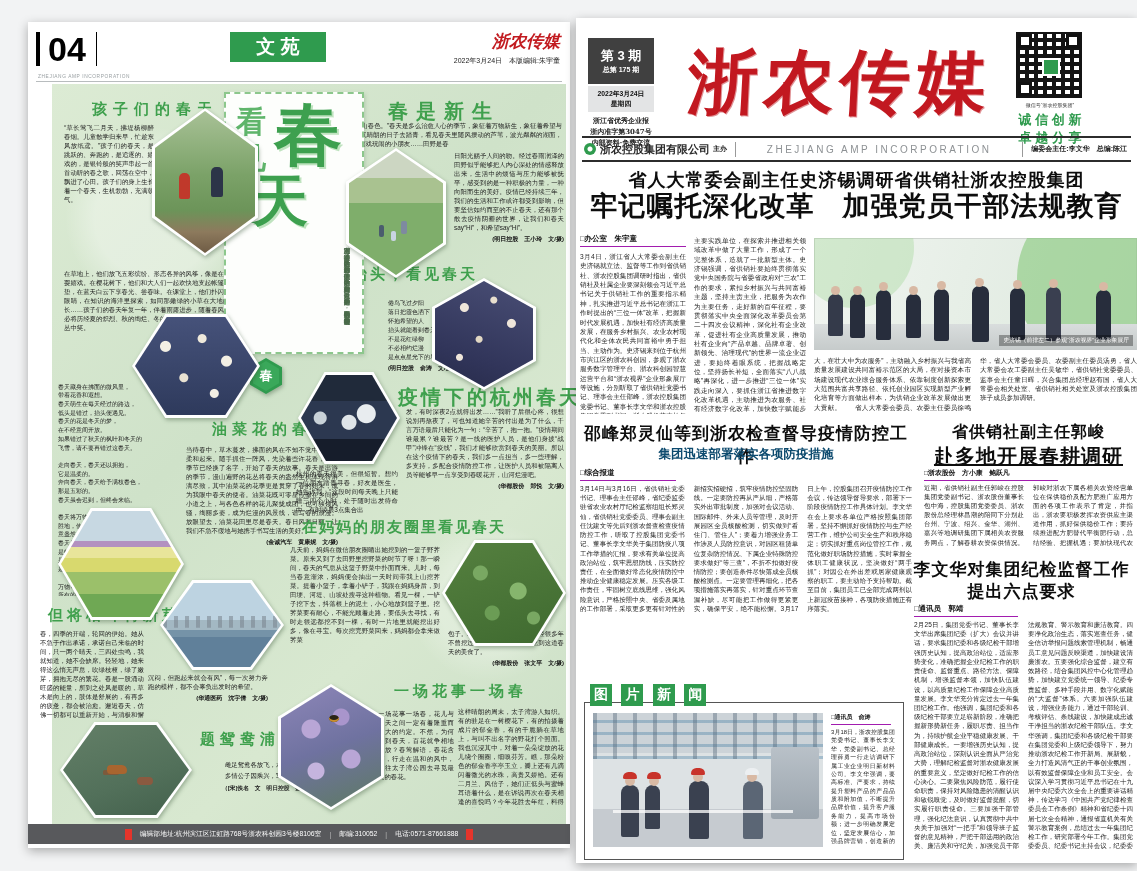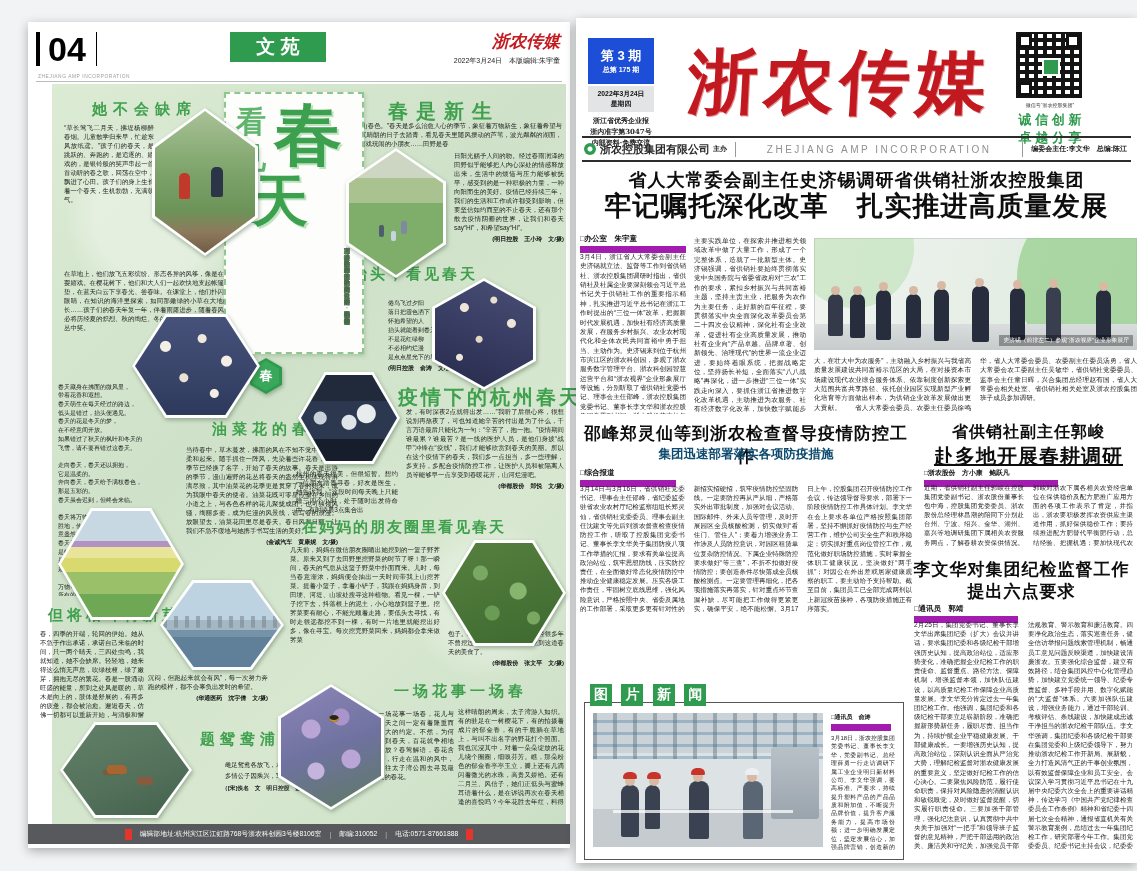--- a/index.html
+++ b/index.html
@@ -6,21 +6,21 @@
   #canvas{position:relative;width:1137px;height:871px;background:#f2f3f4;overflow:hidden;
           font-family:"Liberation Sans",sans-serif;color:#1b1b1b;}
   .page{position:absolute;background:#fff;box-shadow:0 3px 10px rgba(0,0,0,.3);}
   .abs{position:absolute;}
   .serif{font-family:"DejaVu Serif",serif;}
   .jtext{text-align:justify;font-size:7px;line-height:1.42;color:#1c1c1c;overflow:hidden;}
   .jtext-sm{text-align:justify;font-size:6.4px;line-height:1.4;color:#1c1c1c;overflow:hidden;}
   .gtitle{color:#3fa04d;font-weight:bold;font-family:"DejaVu Serif",serif;white-space:nowrap;}
   .credit{display:block;text-align:right;font-weight:bold;font-size:6px;margin-top:2px;color:#111;}
   .pre{white-space:pre-line;}
-  .byline{font-weight:bold;font-size:7.5px;border-bottom:7px solid #a21caf;padding-bottom:2px;color:#111;}
+  .byline{font-weight:bold;font-size:7.5px;border-bottom:1px solid #a21caf;padding-bottom:2px;color:#111;}
   .colbody{column-gap:9px;}
   .headline{font-weight:900;color:#0d0d0d;text-align:center;letter-spacing:1px;}
   
   .hex{position:absolute;filter:drop-shadow(1.5px 2.5px 2px rgba(50,80,50,.4));z-index:3;}
   .hex .rim{position:absolute;inset:0;background:#fff;}
   .hex .ph{position:absolute;inset:3px;overflow:hidden;}
   .hexV .rim,.hexV .ph{clip-path:polygon(50% 0,100% 26%,100% 74%,50% 100%,0 74%,0 26%);}
   .hexH .rim,.hexH .ph{clip-path:polygon(26% 0,74% 0,100% 50%,74% 100%,26% 100%,0 50%);}
   
   .person{position:absolute;width:15px;height:44px;background:#272d3c;border-radius:7px 7px 2px 2px;}
@@ -46,21 +46,21 @@
     <div class="abs" style="left:202px;top:10px;width:96px;height:30px;background:#2f9b4e;color:#fff;font-size:19px;font-weight:bold;display:flex;align-items:center;justify-content:center;">文 苑</div>
     <div class="abs serif" style="right:10px;top:8px;font-size:17px;font-weight:900;font-style:italic;color:#c21b20;">浙农传媒</div>
     <div class="abs" style="right:10px;top:34px;font-size:7px;color:#222;">2022年3月24日　本版编辑:朱宇童</div>
 
     <div class="abs" style="left:24px;top:62px;width:514px;height:740px;
          background:
            radial-gradient(circle at 20% 18%, rgba(255,255,255,.35) 0 60px, transparent 90px),
            radial-gradient(circle at 85% 70%, rgba(255,255,255,.25) 0 50px, transparent 80px),
            linear-gradient(135deg,#dcebd4 0%,#cfe2c9 40%,#d8e8d0 70%,#cbdfc6 100%);"></div>
 
-    <div class="abs gtitle" style="left:64px;top:78px;font-size:15px;letter-spacing:6px;">她不会缺席</div>
+    <div class="abs gtitle" style="left:64px;top:78px;font-size:15px;letter-spacing:6px;">孩子们的春天</div>
     <div class="abs jtext-sm" style="left:36px;top:102px;width:90px;height:150px;">“草长莺飞二月天，拂堤杨柳醉春烟。儿童散学归来早，忙趁东风放纸鸢。”孩子们的春天，是跳跃的、奔跑的，是追逐的、嬉戏的，是银铃般的笑声串起一首首动听的春之歌，回荡在空中，飘进了心田。孩子们的身上生长着一个春天，生机勃勃，充满朝气。</div>
     <div class="hex hexV" style="left:124px;top:86px;width:106px;height:148px;">
       <span class="rim"></span>
       <span class="ph" style="background:linear-gradient(180deg,#a8c196 0%,#7ba268 45%,#6c9459 70%,#8d7a5d 85%,#6f5c45 100%);">
         <span class="abs" style="left:24px;top:62px;width:11px;height:26px;background:#c0392b;border-radius:5px 5px 2px 2px;"></span>
         <span class="abs" style="left:56px;top:56px;width:12px;height:30px;background:#2c3448;border-radius:5px 5px 2px 2px;"></span>
       </span>
     </div>
     <div class="abs jtext-sm" style="left:36px;top:248px;width:192px;height:98px;">
       <span>在草地上，他们放飞五彩缤纷、形态各异的风筝，像是在和鸟儿们玩耍嬉戏。在樱花树下，他们和大人们一起欢快地支起帐篷，铺好野餐垫，在蓝天白云下享春光、尝春味。在课堂上，他们扑闪着乌溜溜的眼睛，在知识的海洋里探索，如同那嫩绿的小草在大地的滋养中成长……孩子们的春天年复一年，伴着雨露进步，随着春风生长，他们必将历经夏的炽烈、秋的绚烂、冬的磨砺，待到又一个春天，他们在丛中笑。</span>
@@ -249,21 +249,21 @@
       <span style="color:#bbb;">|</span>
       <span>邮编:310052</span>
       <span style="color:#bbb;">|</span>
       <span>电话:0571-87661888</span>
       <span style="display:inline-block;width:7px;height:11px;background:#e5342b;"></span>
     </div>
   </div>
 
   <div class="page" style="left:576px;top:18px;width:561px;height:845px;">
 
-    <div class="abs" style="left:12px;top:20px;width:66px;height:46px;background:#1d4ed8;color:#fff;display:flex;flex-direction:column;align-items:center;justify-content:center;">
+    <div class="abs" style="left:12px;top:20px;width:66px;height:46px;background:#404040;color:#fff;display:flex;flex-direction:column;align-items:center;justify-content:center;">
       <div style="font-size:13px;font-weight:bold;">第 3 期</div>
       <div style="font-size:7px;font-weight:bold;">总第 175 期</div>
     </div>
     <div class="abs" style="left:12px;top:68px;width:66px;height:26px;background:#e3e4e5;display:flex;flex-direction:column;align-items:center;justify-content:center;">
       <div style="font-size:6.8px;font-weight:bold;color:#111;">2022年3月24日</div>
       <div style="font-size:6.8px;font-weight:bold;color:#111;">星期四</div>
     </div>
     <div class="abs serif" style="left:2px;top:98px;width:86px;text-align:center;font-size:7px;font-weight:bold;color:#222;line-height:1.55;">
       <div>浙江省优秀企业报</div>
       <div>浙内准字第3047号</div>
@@ -289,21 +289,21 @@
 
     <div class="abs" style="left:6px;top:118px;width:549px;height:22px;border-top:2px solid #2c2c2c;border-bottom:2px solid #2c2c2c;display:flex;align-items:center;">
       <span style="display:inline-block;width:12px;height:12px;border-radius:50%;background:radial-gradient(circle at 50% 50%, #fff 0 2px, #2f9b4e 3px);margin:0 4px 0 2px;"></span>
       <span style="font-size:11px;font-weight:900;color:#2b2b2b;">浙农控股集团有限公司</span>
       <span style="font-size:7px;font-weight:bold;margin-left:3px;">主办</span>
       <span style="flex:1;text-align:center;font-size:10px;color:#8d9194;letter-spacing:2.5px;border-left:1px solid #999;border-right:1px solid #999;margin:0 8px;padding:2px 0;">ZHEJIANG AMP INCORPORATION</span>
       <span style="font-size:7px;font-weight:bold;margin-right:4px;">编委会主任:李文华　总编:陈江</span>
     </div>
 
     <div class="abs headline" style="left:0;top:150px;width:561px;font-size:18px;">省人大常委会副主任史济锡调研省供销社浙农控股集团</div>
-    <div class="abs headline" style="left:0;top:170px;width:561px;font-size:27px;">牢记嘱托深化改革　扎实推进高质量发展</div>
+    <div class="abs headline" style="left:0;top:170px;width:561px;font-size:27px;">牢记嘱托深化改革　加强党员干部法规教育</div>
     <div class="abs byline" style="left:4px;top:216px;width:106px;">□办公室　朱宇童</div>
     <div class="abs jtext" style="left:4px;top:234px;width:106px;height:162px;font-size:6.6px;">3月4日，浙江省人大常委会副主任史济锡就立法、监督等工作到省供销社、浙农控股集团调研时指出，省供销社及社属企业要深刻领会习近平总书记关于供销社工作的重要指示精神，扎实推进习近平总书记在浙江工作时提出的“三位一体”改革，把握新时代发展机遇，加快社有经济高质量发展，在服务乡村振兴、农业农村现代化和全体农民共同富裕中勇于担当、主动作为。史济锡来到位于杭州市滨江区的浙农科创园，参观了浙农服务数字管理平台、浙农科创园智慧运营平台和“浙农视界”企业形象展厅等设施，分别听取了省供销社党委书记、理事会主任邵峰，浙农控股集团党委书记、董事长李文华和浙农控股集团党委副书记、浙农股份董事长包中海等的相关工作情况汇报，对省供销社、浙农集团在为农服务和创新发展方面取得的重大成就给予了高度评价。</div>
     <div class="abs jtext" style="left:118px;top:218px;width:112px;height:178px;font-size:6.6px;">主要实践单位，在探索并推进相关领域改革中做了大量工作，形成了一个完整体系，造就了一批新型主体。史济锡强调，省供销社要始终贯彻落实党中央国务院与省委省政府对“三农”工作的要求，紧扣乡村振兴与共同富裕主题，坚持主责主业，把服务为农作为主要任务，走好新的百年征程，要贯彻落实中央全面深化改革委员会第二十四次会议精神，深化社有企业改革，促进社有企业高质量发展，推动社有企业向“产品卓越、品牌卓著、创新领先、治理现代”的世界一流企业迈进，要始终着眼系统，把握战略定位，坚持扬长补短，全面落实“八八战略”再深化，进一步推进“三位一体”实践走向深入，要抓住浙江省推进数字化改革机遇，主动推进为农服务、社有经济数字化改革，加快数字赋能步伐，提升整体智治水平，要加快和完善体制机制建设，健全为农服务保障机制，永葆社有经济活力。史济锡对浙农集团成功实现企业上市、经营规模跨千亿和即将迎来七十周年司庆表示祝贺。</div>
 
     <div class="abs" style="left:238px;top:220px;width:323px;height:112px;overflow:hidden;background:linear-gradient(105deg,#f0f4f0 0%,#e7efe7 45%,#dde8de 100%);box-shadow:0 0 0 1px #cfd4d0 inset;">
       <span class="abs" style="right:-30px;top:-40px;width:150px;height:160px;background:#7cc470;border-radius:50% 40% 55% 45%;opacity:.55;"></span>
       <span class="abs" style="left:-20px;top:-50px;width:120px;height:120px;background:#9ad48e;border-radius:50%;opacity:.35;"></span>
       <span class="abs" style="left:0;bottom:0;width:100%;height:26px;background:linear-gradient(180deg,#d9dddd,#c6cbcb);"></span>
       <span class="person" style="left:36px;bottom:12px;"></span>
       <span class="person" style="left:62px;bottom:10px;height:50px;"></span>

